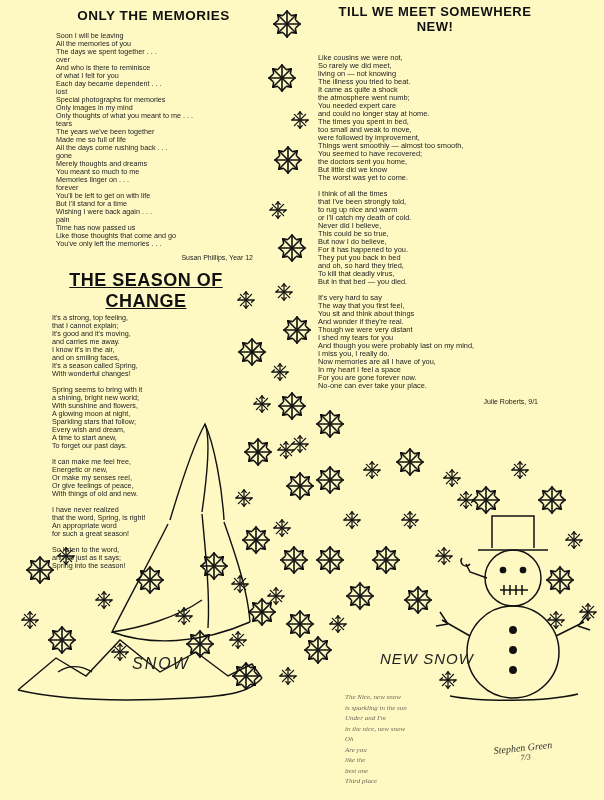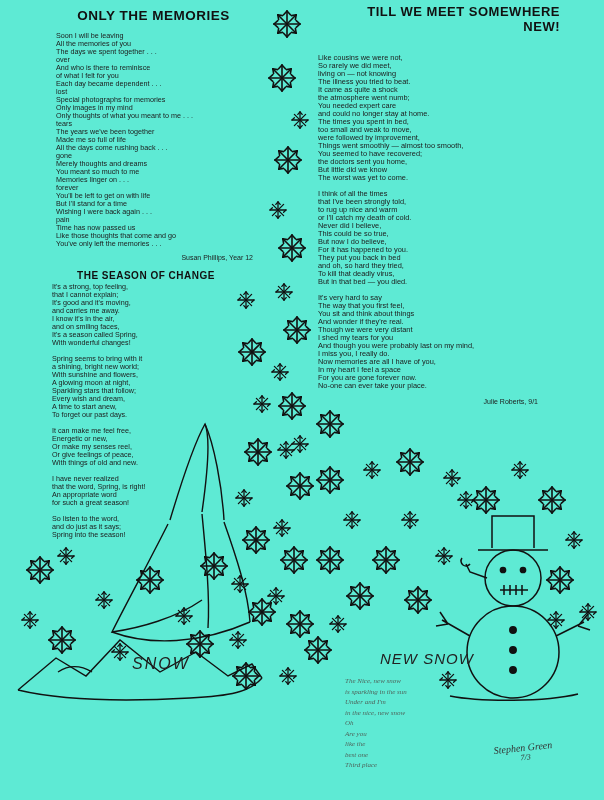--- a/index.html
+++ b/index.html
@@ -13,21 +13,21 @@
     position: relative;
     overflow: hidden;
     font-family: "Liberation Sans", sans-serif;
     color: #1a1a1a;
   }
   .page {
     position: absolute;
     left: 0; top: 0;
     width: 604px;
     height: 800px;
-    background: #5eead4;
+    background: #fef9c3;
   }
   
   .art {
     position: absolute;
     left: 0; top: 0;
     width: 604px;
     height: 800px;
     pointer-events: none;
   }
   
@@ -60,21 +60,21 @@
     left: 46px; top: 8px; width: 215px;
   }
   #poem-memories .poem-title { font-size: 13.5px; }
   #poem-memories .poem-body { margin-top: 9px; padding-left: 10px; }
   #poem-memories .poem-attr { text-align: right; padding-right: 8px; }
 
   
   #poem-season {
     left: 32px; top: 270px; width: 228px;
   }
-  #poem-season .poem-title { font-size: 10px; }
+  #poem-season .poem-title { font-size: 18px; text-decoration: underline; }
   #poem-season .poem-body { margin-top: 2px; padding-left: 20px; }
 
   
   #poem-meet {
     left: 310px; top: 4px; width: 250px;
   }
   #poem-meet .poem-title { font-size: 13px; line-height: 15px; }
   #poem-meet .poem-body { margin-top: 20px; padding-left: 8px; font-size: 7.4px; line-height: 8px;}
   #poem-meet .poem-attr { text-align: right; padding-right: 22px; margin-top: 8px;}
 
@@ -99,20 +99,21 @@
   }
   .handwriting {
     position: absolute;
     font-family: "Liberation Serif", serif;
     font-style: italic;
     color: #4a4640;
     font-size: 7.4px;
     line-height: 11px;
     white-space: pre-wrap;
     opacity: .82;
+    margin-top: 16px;
   }
   #hand-snow { left: 52px; top: 682px; width: 170px; }
   #hand-newsnow { left: 345px; top: 676px; width: 150px; font-size: 7px; line-height: 10.5px; }
 
   .sig {
     position: absolute;
     font-family: "Liberation Serif", serif;
     font-style: italic;
     color: #333;
   }
@@ -336,21 +337,21 @@
 that the word, Spring, is right!
 An appropriate word
 for such a great season!
 
 So listen to the word,
 and do just as it says;
 Spring into the season!</div>
   </div>
 
   <div class="poem" id="poem-meet">
-    <div class="poem-title" style="white-space:pre-line;text-align:right;">TILL WE MEET SOMEWHERE
+    <div class="poem-title" style="white-space:pre-line;">TILL WE MEET SOMEWHERE
 NEW!</div>
     <div class="poem-body">Like cousins we were not,
 So rarely we did meet,
 living on — not knowing
 The illness you tried to beat.
 It came as quite a shock
 the atmosphere went numb;
 You needed expert care
 and could no longer stay at home.
 The times you spent in bed,

